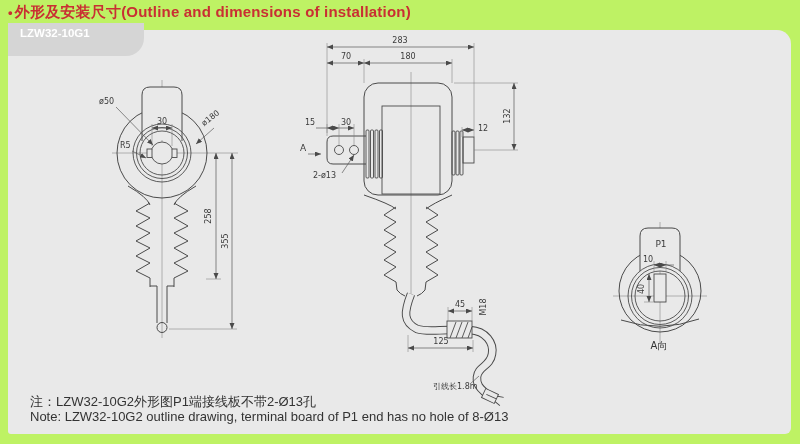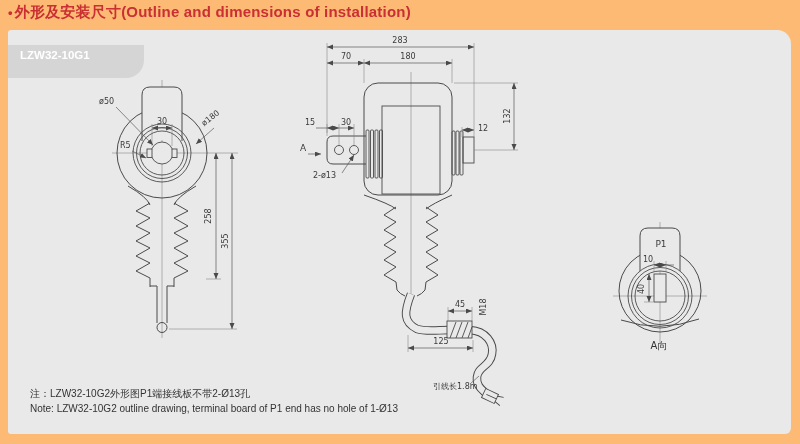--- a/index.html
+++ b/index.html
@@ -1,27 +1,27 @@
 <!DOCTYPE html>
 <html><head>
 <meta charset="utf-8">
 <style>
   html,body{margin:0;padding:0;background:#fff;}
   #stage{position:relative;width:800px;height:444px;overflow:hidden;
-         font-family:"Liberation Sans",sans-serif;background:#fdba74;}
+         font-family:"Liberation Sans",sans-serif;background:#bef264;}
   .title{position:absolute;left:8px;top:3px;color:#c92f33;font-size:15px;
          font-weight:bold;letter-spacing:.2px;white-space:nowrap;}
   .title .bullet{font-size:13px;margin-right:2px;}
   .panel{position:absolute;left:8px;top:30px;width:783px;height:404px;
          background:#e9e9e9;border-radius:3px 14px 6px 3px;}
-  .modelbox{position:absolute;left:8px;top:45px;width:136px;height:33px;
+  .modelbox{position:absolute;left:8px;top:23px;width:136px;height:33px;
             background:#d5d5d5;border-radius:0 0 18px 0;color:#fff;
             font-weight:bold;font-size:11.5px;line-height:14px;
             padding:3px 0 0 12px;box-sizing:border-box;}
-  .notes{position:absolute;left:30px;top:386px;color:#333;font-size:10px;
+  .notes{position:absolute;left:30px;top:394px;color:#333;font-size:13px;
          line-height:15px;white-space:nowrap;}
   svg{position:absolute;left:0;top:0;}
   .ol{fill:none;stroke:#4a4a4a;stroke-width:1;}
   .ol2{fill:none;stroke:#4a4a4a;stroke-width:.9;}
   .bgfill{fill:#e9e9e9;stroke:none;}
   .bgf{fill:#e9e9e9;stroke:#4a4a4a;stroke-width:.9;}
   .thin{fill:none;stroke:#7d7d7d;stroke-width:.55;}
   .dim{fill:none;stroke:#5a5a5a;stroke-width:.7;}
   .dt{font-family:"DejaVu Sans","Liberation Sans",sans-serif;font-size:8px;fill:#3a3a3a;}
   .dt9{font-family:"DejaVu Sans","Liberation Sans",sans-serif;font-size:9px;fill:#3a3a3a;}
@@ -185,16 +185,16 @@
       <path class="thin" d="M653,302 H644"></path>
       <path class="dim" d="M649,274 V302" marker-start="url(#arr)" marker-end="url(#arr)"></path>
       <text class="dt" x="644" y="289" text-anchor="middle" transform="rotate(-90 644 289)">40</text>
 
       <text class="dt10" x="659" y="349" text-anchor="middle">A向</text>
     </g>
   </svg>
 
   <div class="notes">
     <div>注：LZW32-10G2外形图P1端接线板不带2-Ø13孔</div>
-    <div>Note: LZW32-10G2 outline drawing, terminal board of P1 end has no hole of 1-Ø13</div>
+    <div>Note: LZW32-10G2 outline drawing, terminal board of P1 end has no hole of 8-Ø13</div>
   </div>
 
 </div>
 
 </body></html>

